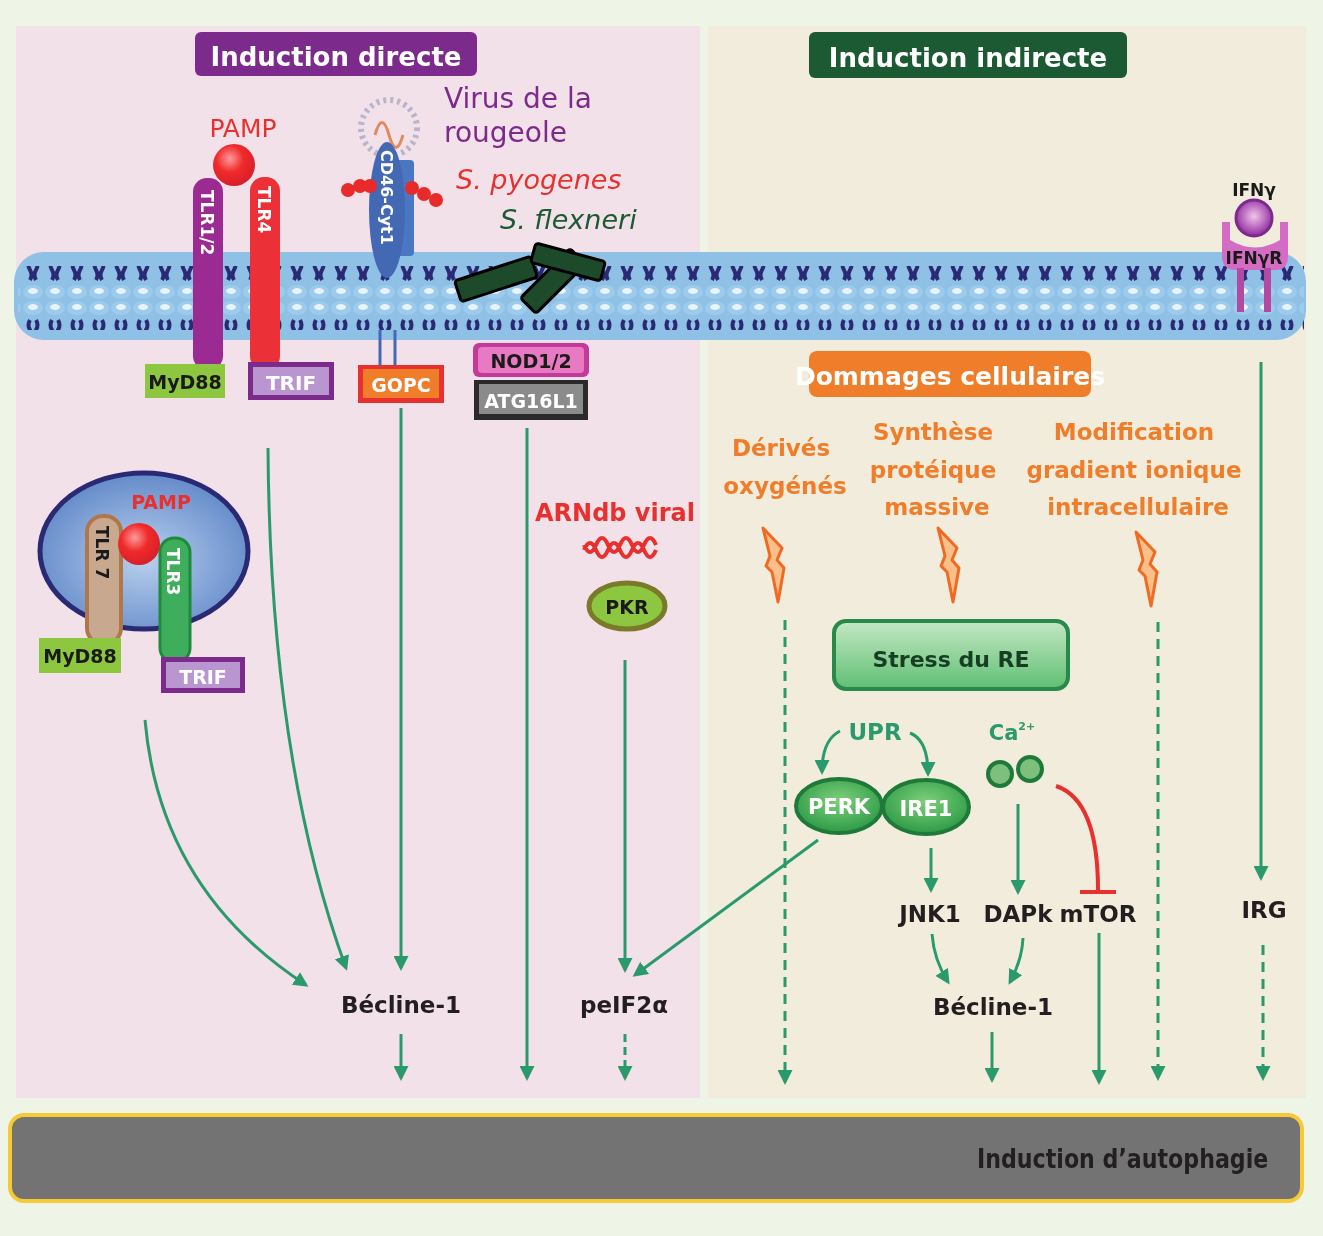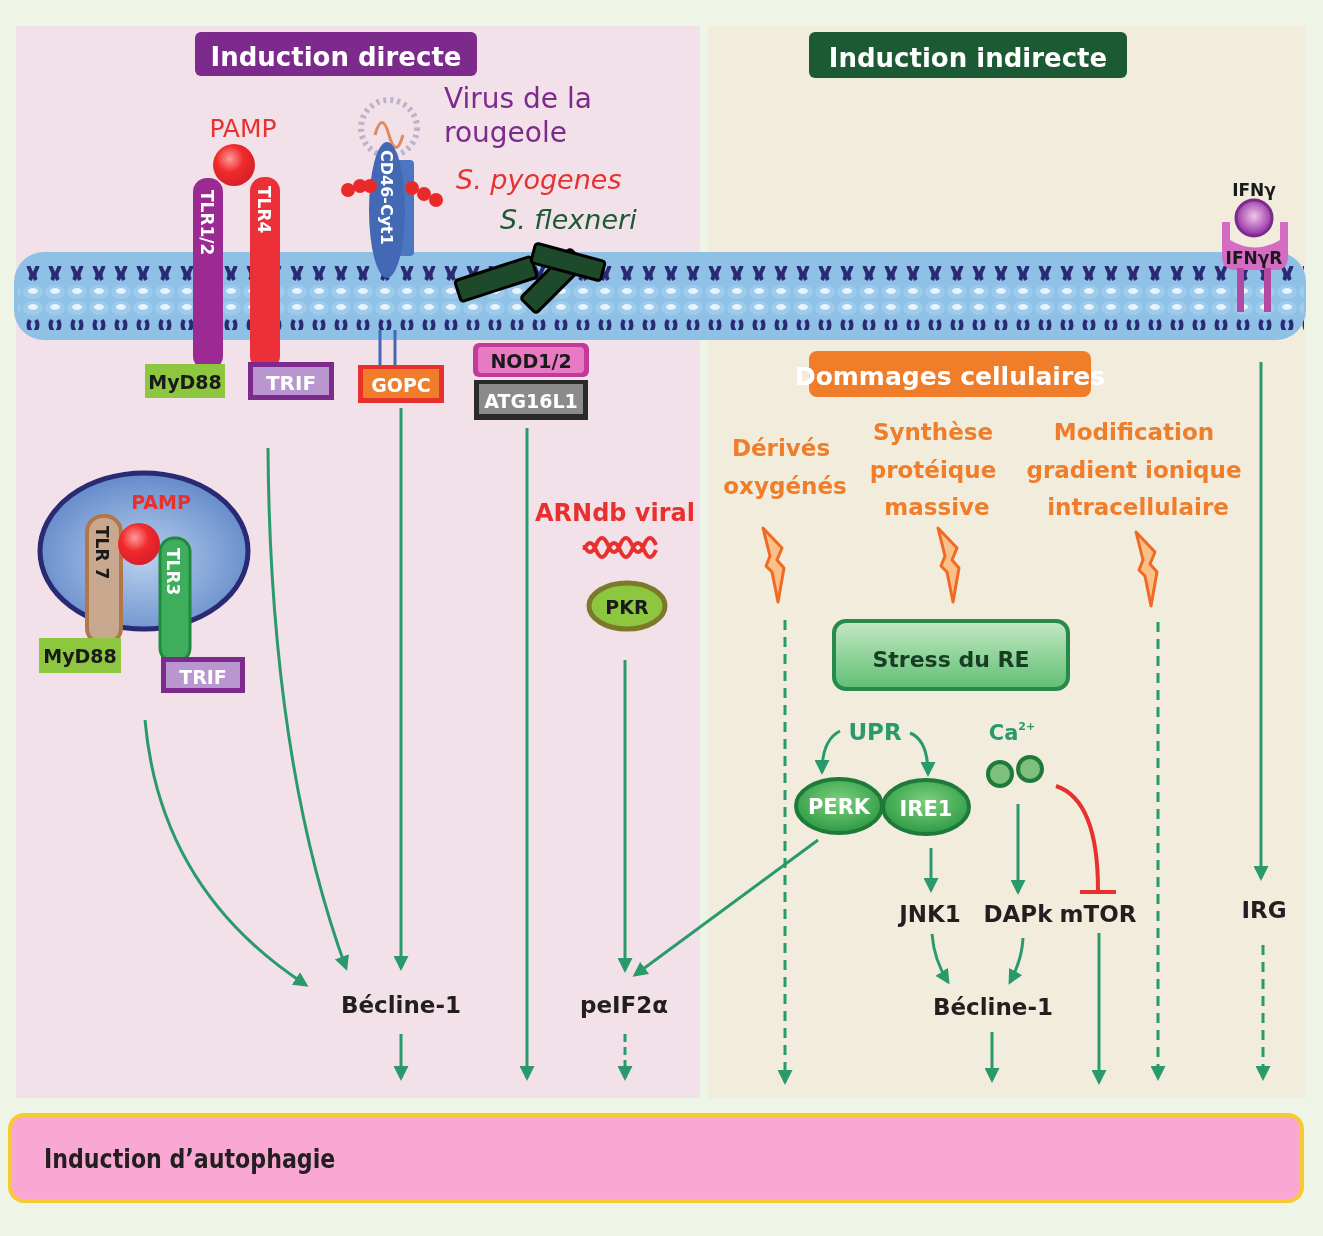--- a/index.html
+++ b/index.html
@@ -3,21 +3,21 @@
 <meta charset="utf-8">
 <style>
   html,body{margin:0;padding:0;}
   body{width:1323px;height:1236px;background:#eef5e6;position:relative;overflow:hidden;font-family:"DejaVu Sans Condensed","DejaVu Sans",sans-serif;}
   .panel{position:absolute;}
   #left-panel{left:16px;top:26px;width:684px;height:1072px;background:#f3e1e9;}
   #right-panel{left:708px;top:26px;width:598px;height:1072px;background:#f1ecdc;}
   svg#dia{position:absolute;left:0;top:0;}
   .t{font-family:"DejaVu Sans",sans-serif;font-weight:bold;}
   .tc{font-family:"DejaVu Sans",sans-serif;}
-  #bottom-box{position:absolute;left:8px;top:1113px;width:1296px;height:90px;background:#f9a8d4;border:4px solid #f7c933;border-radius:16px;box-sizing:border-box;display:flex;align-items:center;justify-content:flex-start;}
+  #bottom-box{position:absolute;left:8px;top:1113px;width:1296px;height:90px;background:#737373;border:4px solid #f7c933;border-radius:16px;box-sizing:border-box;display:flex;align-items:center;justify-content:flex-end;}
   #bottom-label{font-family:"DejaVu Sans",sans-serif;font-weight:bold;font-size:27px;color:#231f20;transform:scaleX(0.82);}
 </style>
 </head>
 <body>
 
 <div class="panel" id="left-panel"></div>
 <div class="panel" id="right-panel"></div>
 
 <svg id="dia" width="1323" height="1236" viewBox="0 0 1323 1236">
   <defs>

